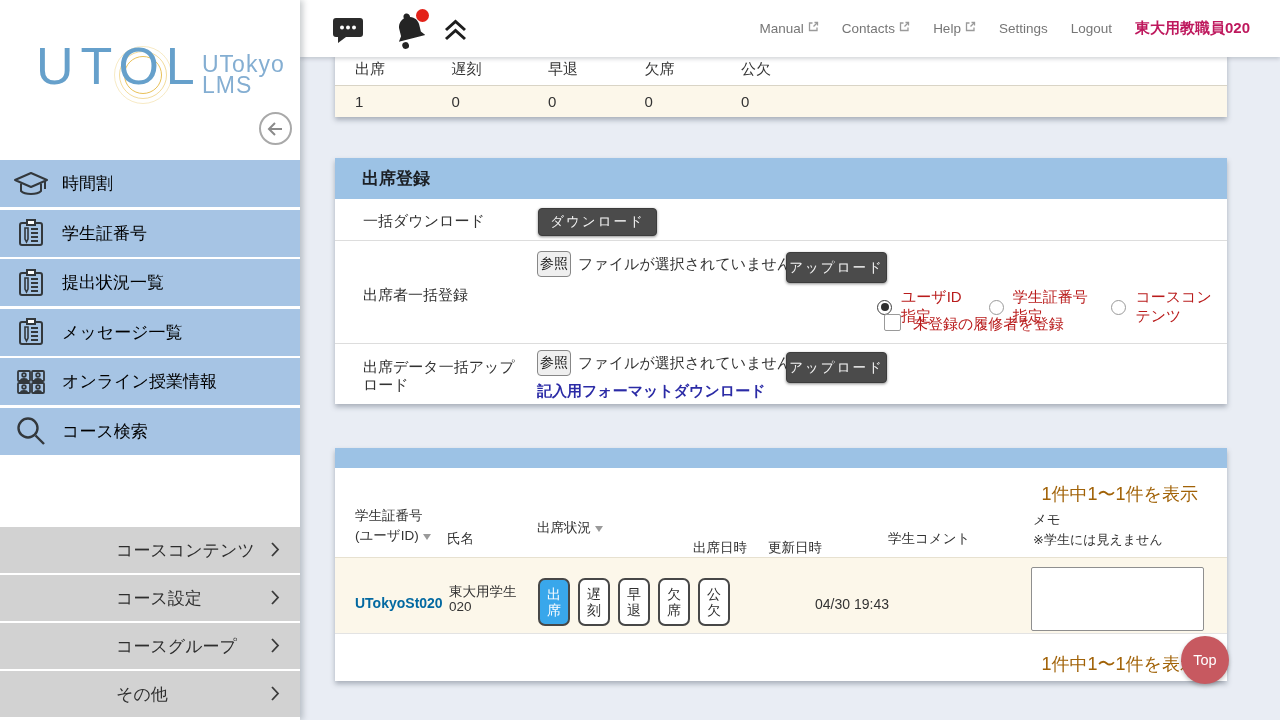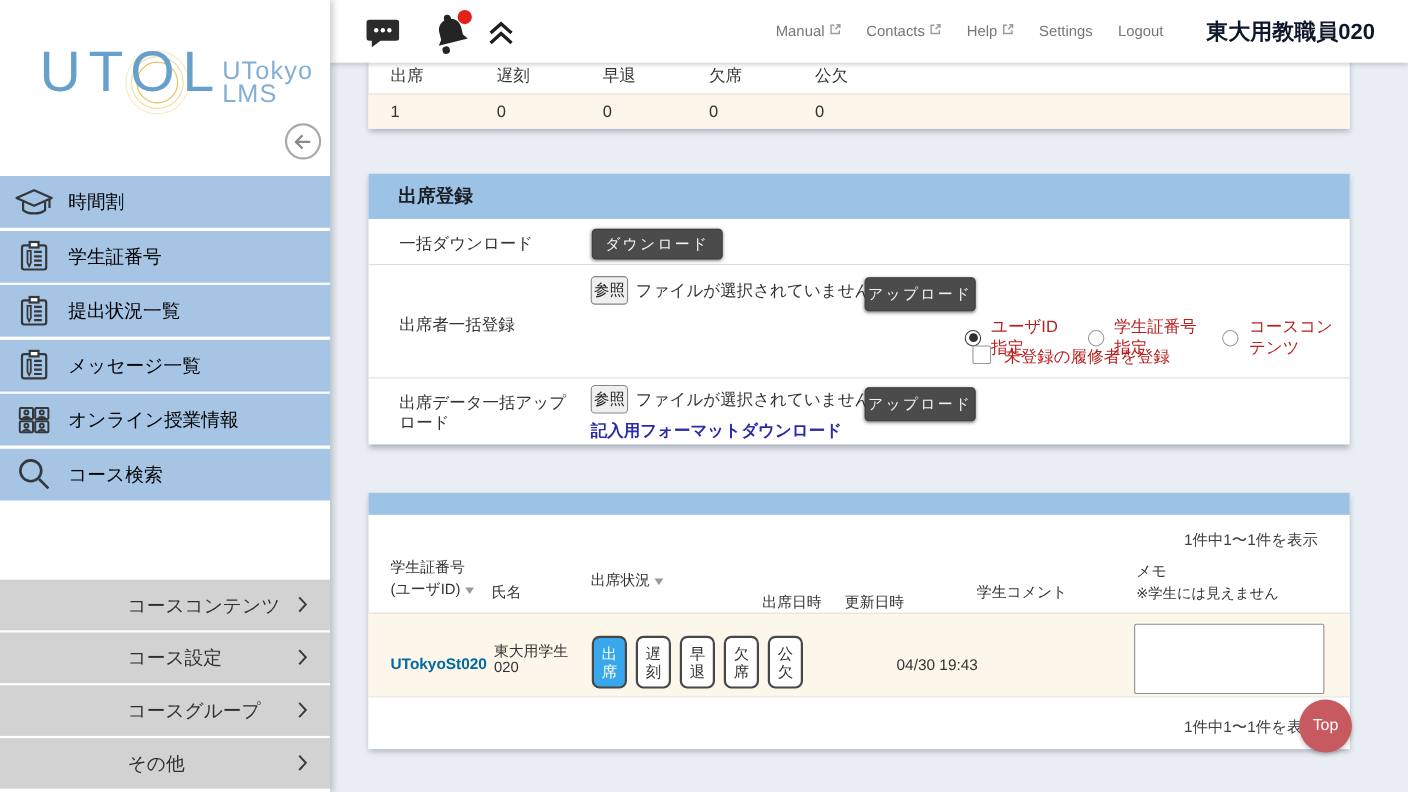--- a/index.html
+++ b/index.html
@@ -32,21 +32,21 @@
   .submenu-item .lbl { font-size:17px; font-weight:500; color:#2e2e2e; }
   .submenu-item .chev { position:absolute; right:20px; top:14px; }
 
   
   #topbar { left:300px; top:0; width:980px; height:57px; background:#fff;
     box-shadow:0 2px 4px rgba(60,70,80,.22); z-index:5; }
   .hicon { position:absolute; cursor:pointer; }
   .nav-links { position:absolute; right:30px; top:0; height:57px; display:flex;
     align-items:center; gap:23px; }
   .nav-link { font-size:13.5px; color:#767676; cursor:pointer; display:flex; align-items:flex-start; gap:4px; }
-  .nav-user { font-size:20px; font-weight:bold; color:#0f172a; margin-left:16px; }
+  .nav-user { font-size:15px; font-weight:bold; color:#be185d; margin-left:0; }
   .reddot { position:absolute; width:13px; height:13px; border-radius:50%; background:#e32219; }
 
   
   .panel { position:absolute; left:335px; width:892px; background:#fff;
     box-shadow:0 3px 5px rgba(90,100,115,.45); z-index:1; }
 
   
   #stats { top:53px; }
   .stats-row { display:flex; height:33px; align-items:center; }
   .stats-row.head { border-bottom:1px solid #d9d4c6; }
@@ -70,21 +70,21 @@
   .radio.sel i { width:8px; height:8px; border-radius:50%; background:#2f2f2f; display:block; }
   .checkbox { position:absolute; width:17px; height:17px; border:1.5px solid #9a9a9a; border-radius:2px;
     background:#fff; cursor:pointer; }
   .rlabel { font-size:15px; color:#b91c1c; }
   .hline { position:absolute; left:0; width:892px; border-top:1px solid #ddd; }
   .format-link { position:absolute; font-size:15px; font-weight:bold; color:#2b2ba6; cursor:pointer; }
 
   
   #records { top:448px; height:233px; }
   .blue-bar { height:20px; background:#9cc2e5; }
-  .count { position:absolute; right:29px; font-size:14px; color:#404040; }
+  .count { position:absolute; right:29px; font-size:18px; color:#a16207; }
   .th { position:absolute; font-size:13.5px; color:#333; line-height:20px; }
   .sort { display:inline-block; width:0; height:0; border-left:4.5px solid transparent;
     border-right:4.5px solid transparent; border-top:6px solid #9a9a9a; margin-left:4px; }
   .data-strip { position:absolute; left:0; top:109px; width:892px; height:76px;
     background:#fcf7ea; border-top:1px solid #e7e1d0; }
   .sid-link { position:absolute; left:20px; top:37px; font-size:14px; font-weight:bold;
     color:#0369a1; cursor:pointer; }
   .stu-name { position:absolute; left:114px; top:26px; width:84px; font-size:13.5px;
     color:#333; line-height:15px; }
   .status-group { position:absolute; left:203px; top:20px; display:flex; gap:8px; }

